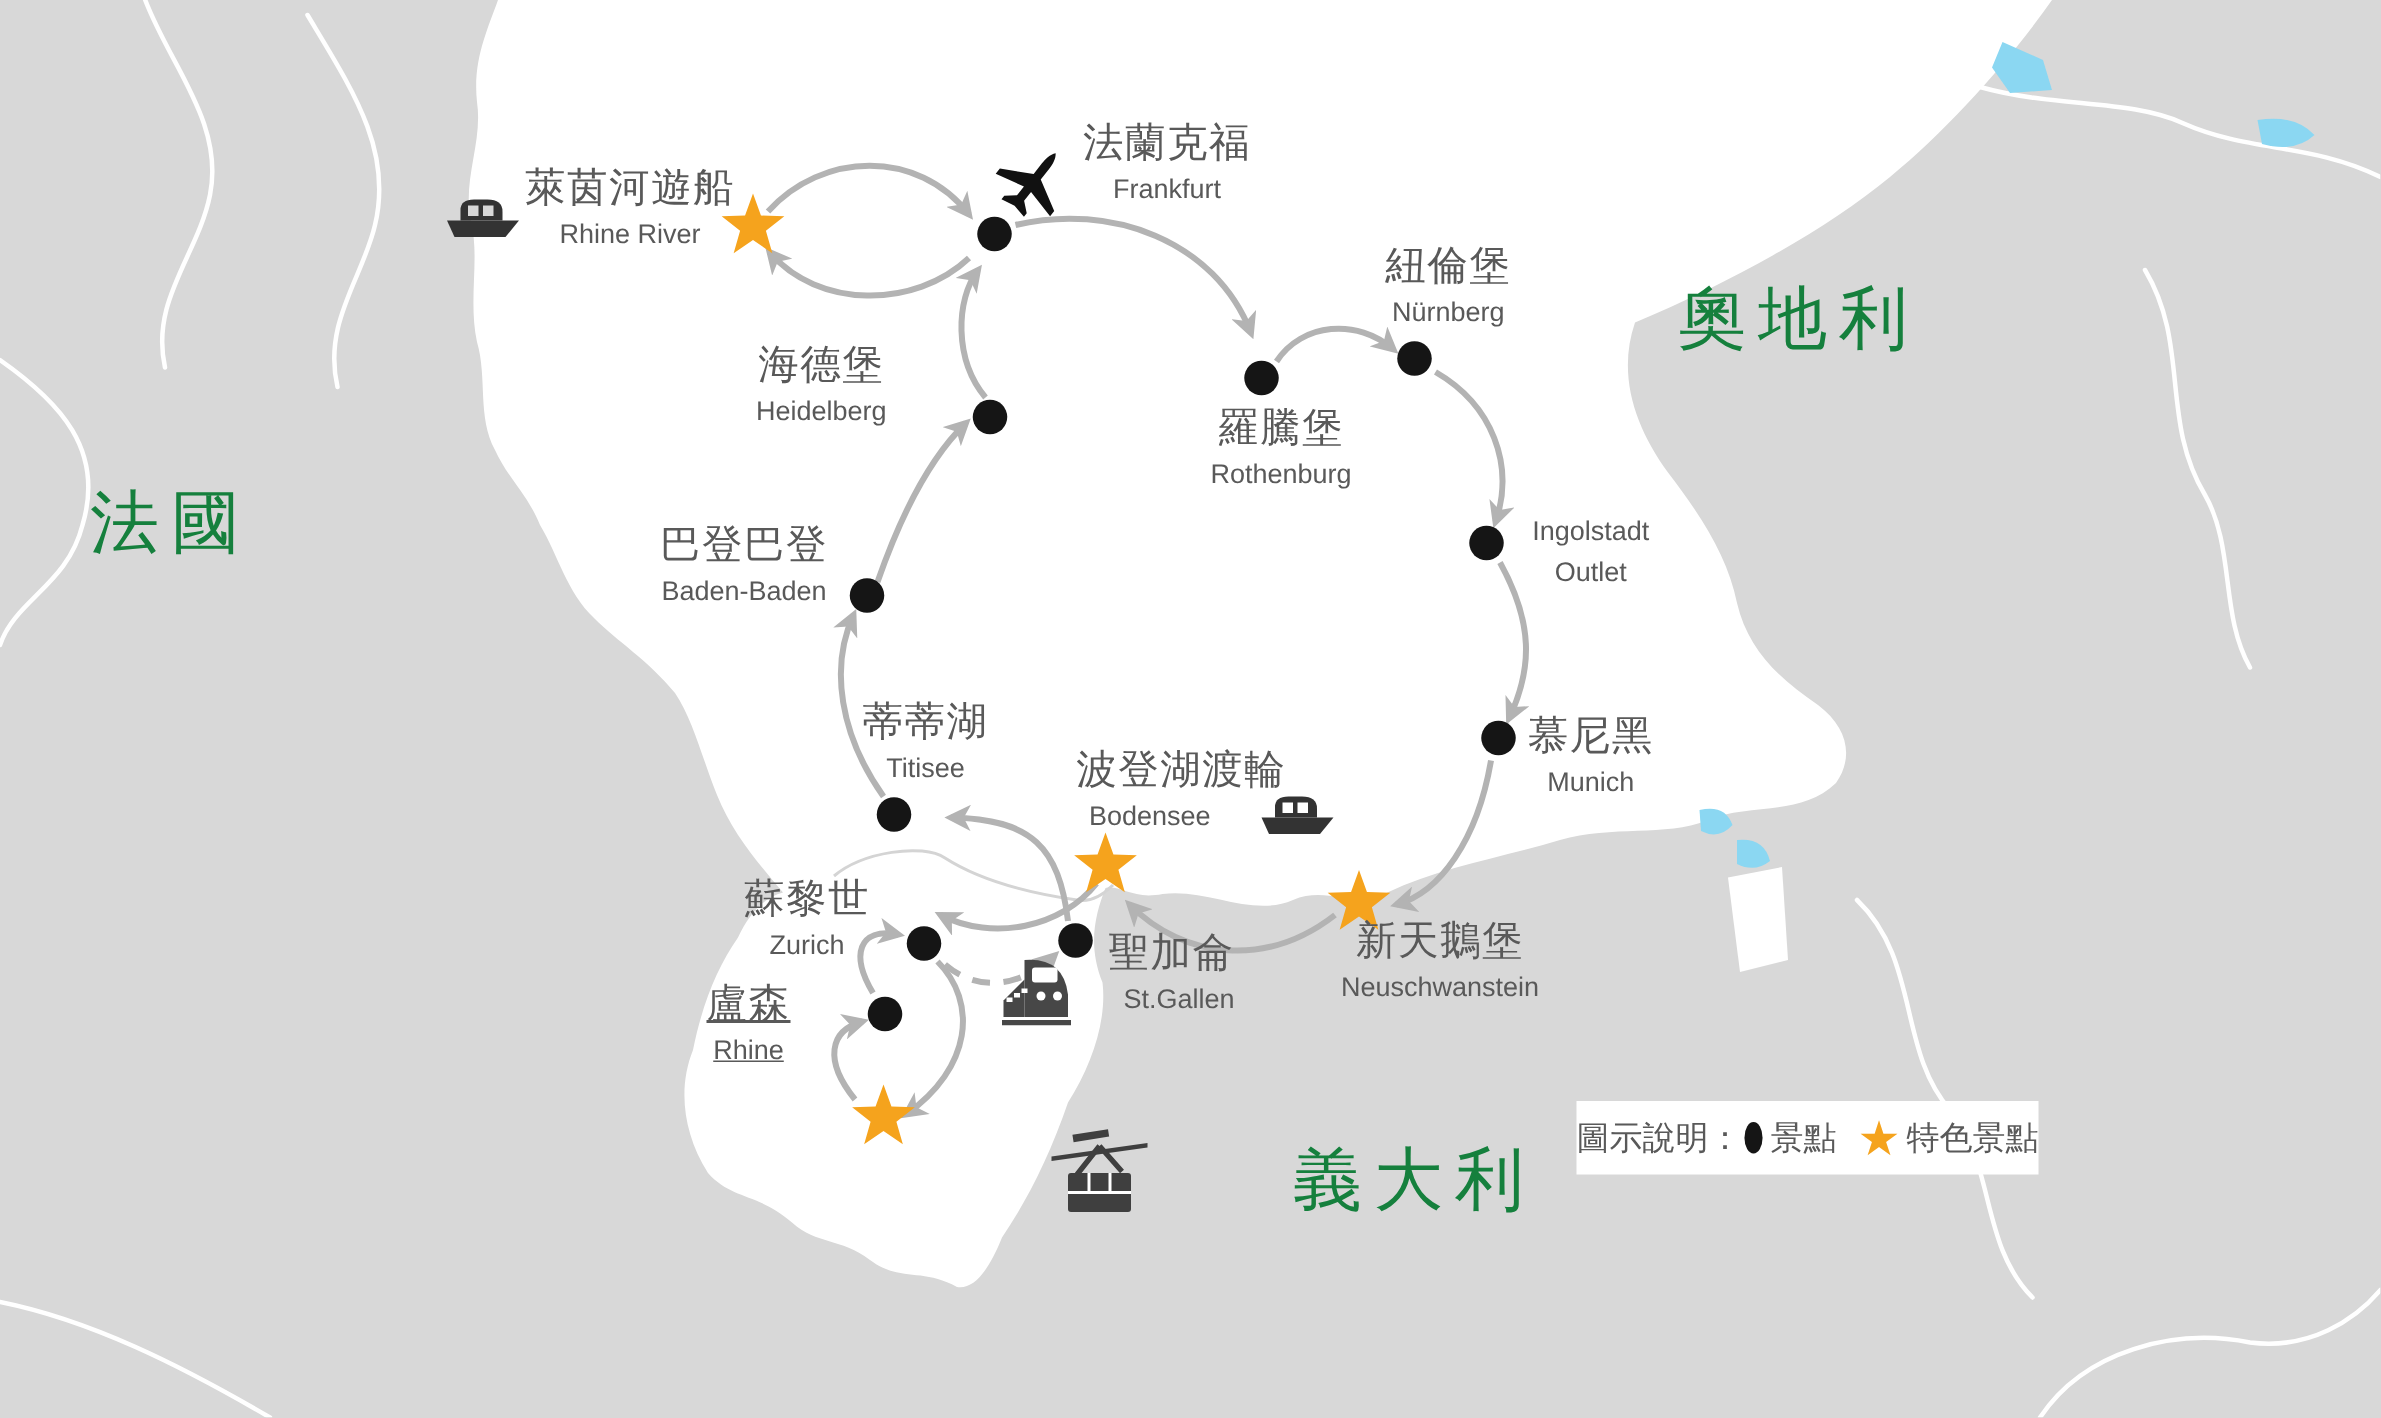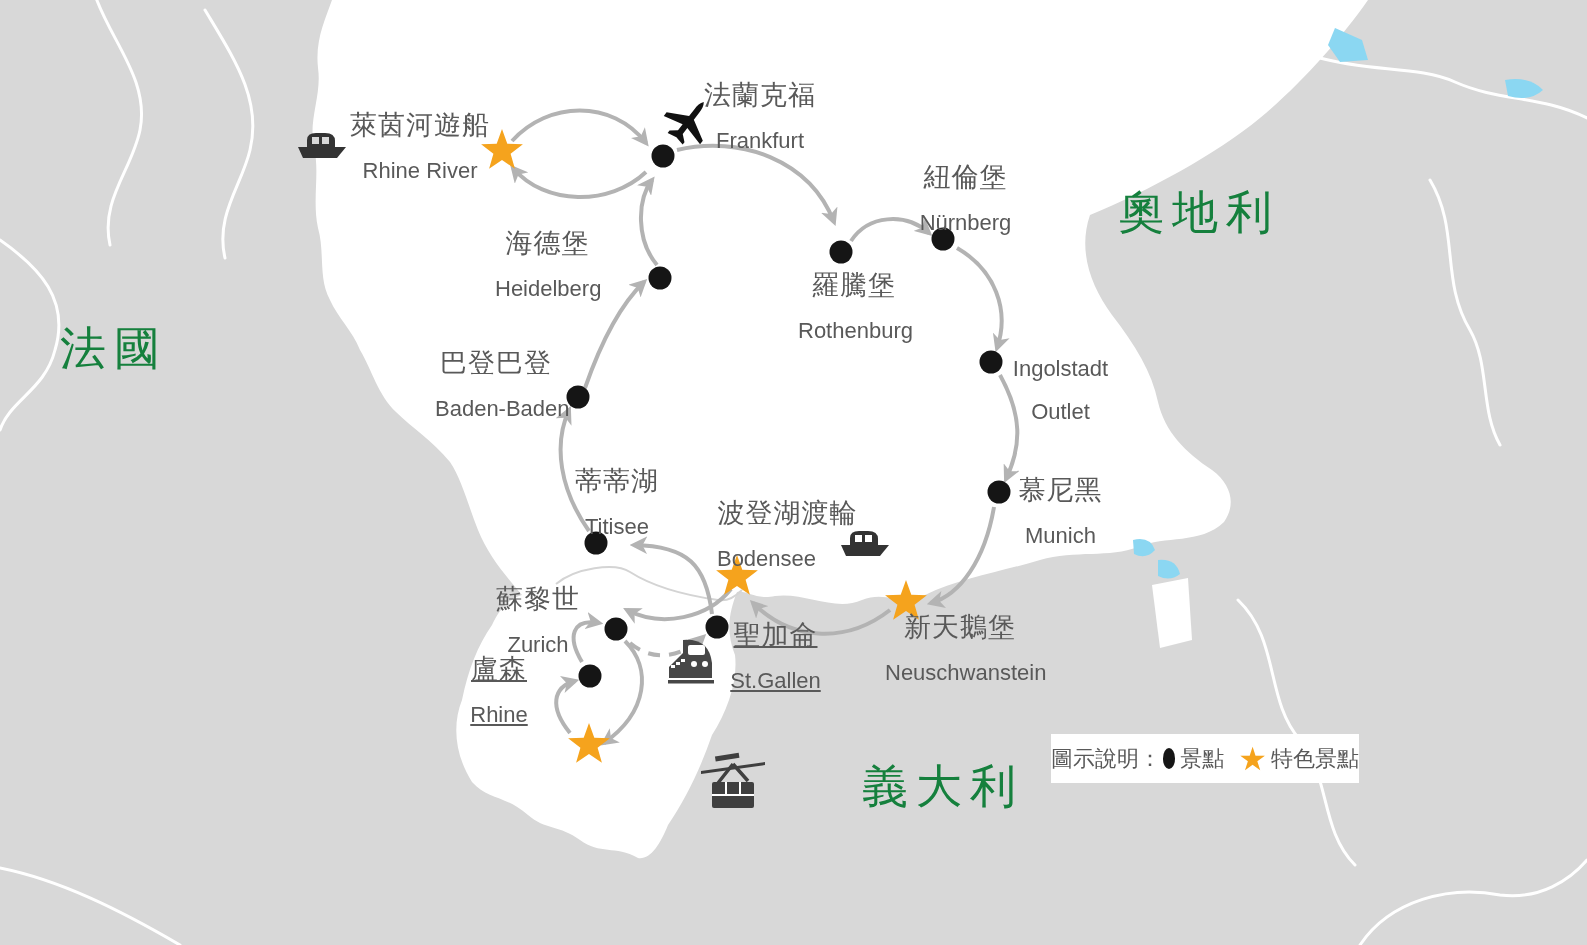--- a/index.html
+++ b/index.html
@@ -1,22 +1,22 @@
 <!DOCTYPE html>
 <html><head>
 <meta charset="utf-8">
 <style>
   html,body{margin:0;padding:0;background:#d8d8d8;}
   .canvas{position:relative;width:1587px;height:945px;overflow:hidden;background:#d8d8d8;
           font-family:"Liberation Sans","DejaVu Sans",sans-serif;}
   svg.map{position:absolute;left:0;top:0;}
   .label{position:absolute;text-align:center;color:#595959;z-index:5;}
   .label .zh{display:block;font-size:27px;letter-spacing:1px;line-height:1.12;white-space:nowrap;}
-  .label .en{display:block;font-size:22px;line-height:1.15;margin-top:18px;white-space:nowrap;}
-  .label.align-left{text-align:center;text-decoration:underline;}
+  .label .en{display:block;font-size:18px;line-height:1.15;margin-top:6px;white-space:nowrap;}
+  .label.align-left{text-align:right;}
   .country{position:absolute;font-size:46px;letter-spacing:8px;color:#15803d;z-index:4;white-space:nowrap;}
   .country.on-white{color:#d2d2d2;}
   .legend{position:absolute;left:1040px;top:734px;width:308px;height:49px;background:#ffffff;
           display:flex;align-items:center;justify-content:center;color:#595959;font-size:22px;z-index:6;margin-left:11px;}
   .legend .ldot{width:21px;height:21px;border-radius:50%;background:#151515;display:inline-block;margin:0 5px 0 2px;}
   .legend .lstar{color:#F5A31D;font-size:32px;line-height:1;margin:0 4px 0 14px;}
   .legend .ltxt{white-space:nowrap;}
 </style>
 </head>
 <body>
@@ -162,21 +162,21 @@
 </svg>
 
 <div class="country" style="left:1118px;top:182px;">奧地利</div>
 <div class="country" style="left:60px;top:318px;">法國</div>
 <div class="country" style="left:862px;top:756px;">義大利</div>
 
 <div class="label" style="left:345px;top:110px;width:150px;">
   <span class="zh">萊茵河遊船</span>
   <span class="en">Rhine River</span>
 </div>
-<div class="label" style="left:700px;top:80px;width:120px;">
+<div class="label" style="left:718px;top:80px;width:120px;">
   <span class="zh">法蘭克福</span>
   <span class="en">Frankfurt</span>
 </div>
 <div class="label" style="left:495px;top:228px;width:105px;">
   <span class="zh">海德堡</span>
   <span class="en">Heidelberg</span>
 </div>
 <div class="label" style="left:798px;top:270px;width:112px;">
   <span class="zh">羅騰堡</span>
   <span class="en">Rothenburg</span>

